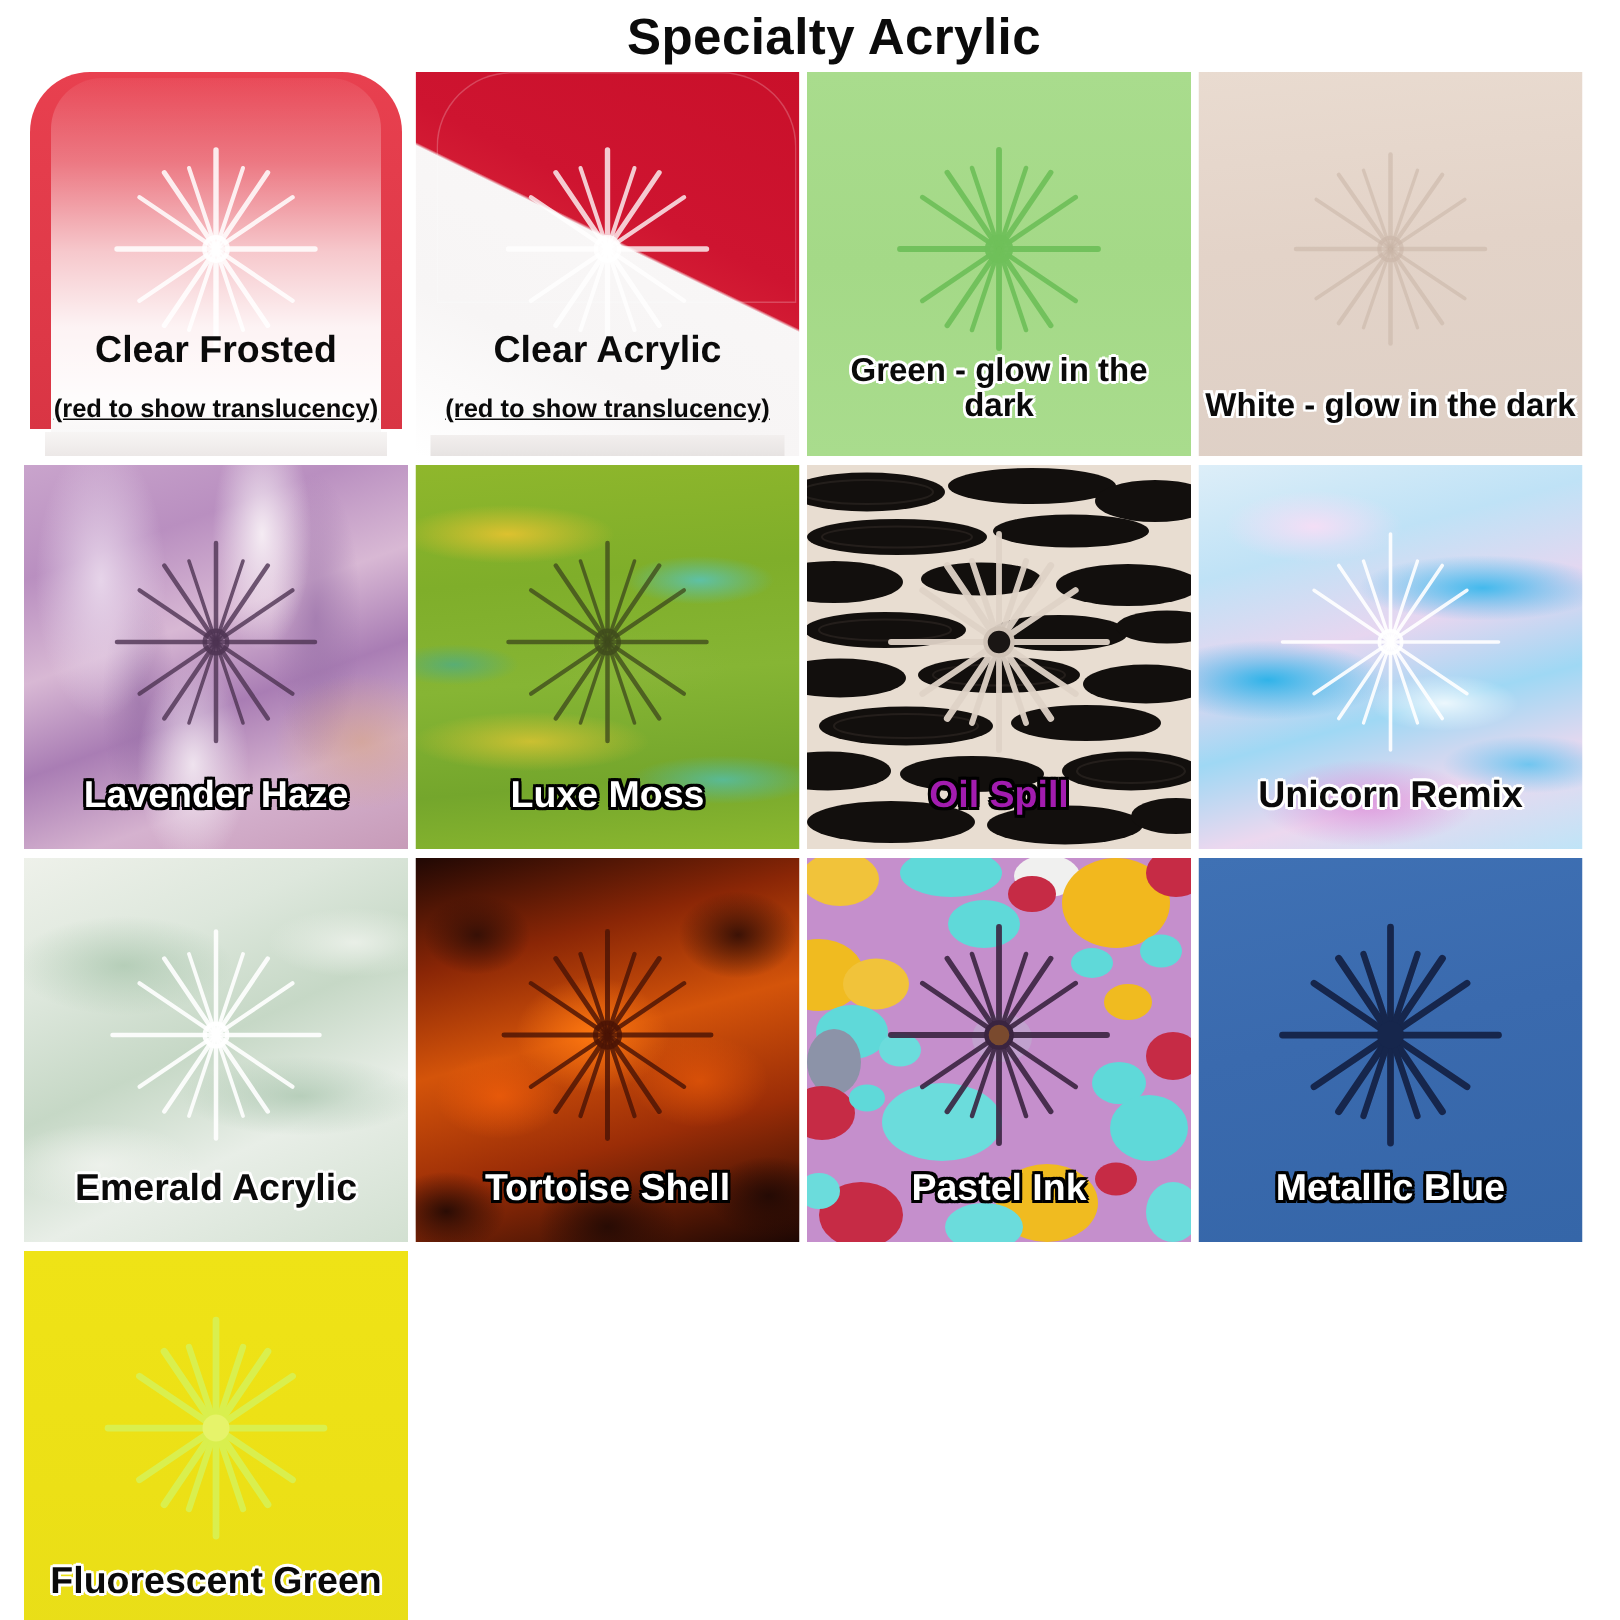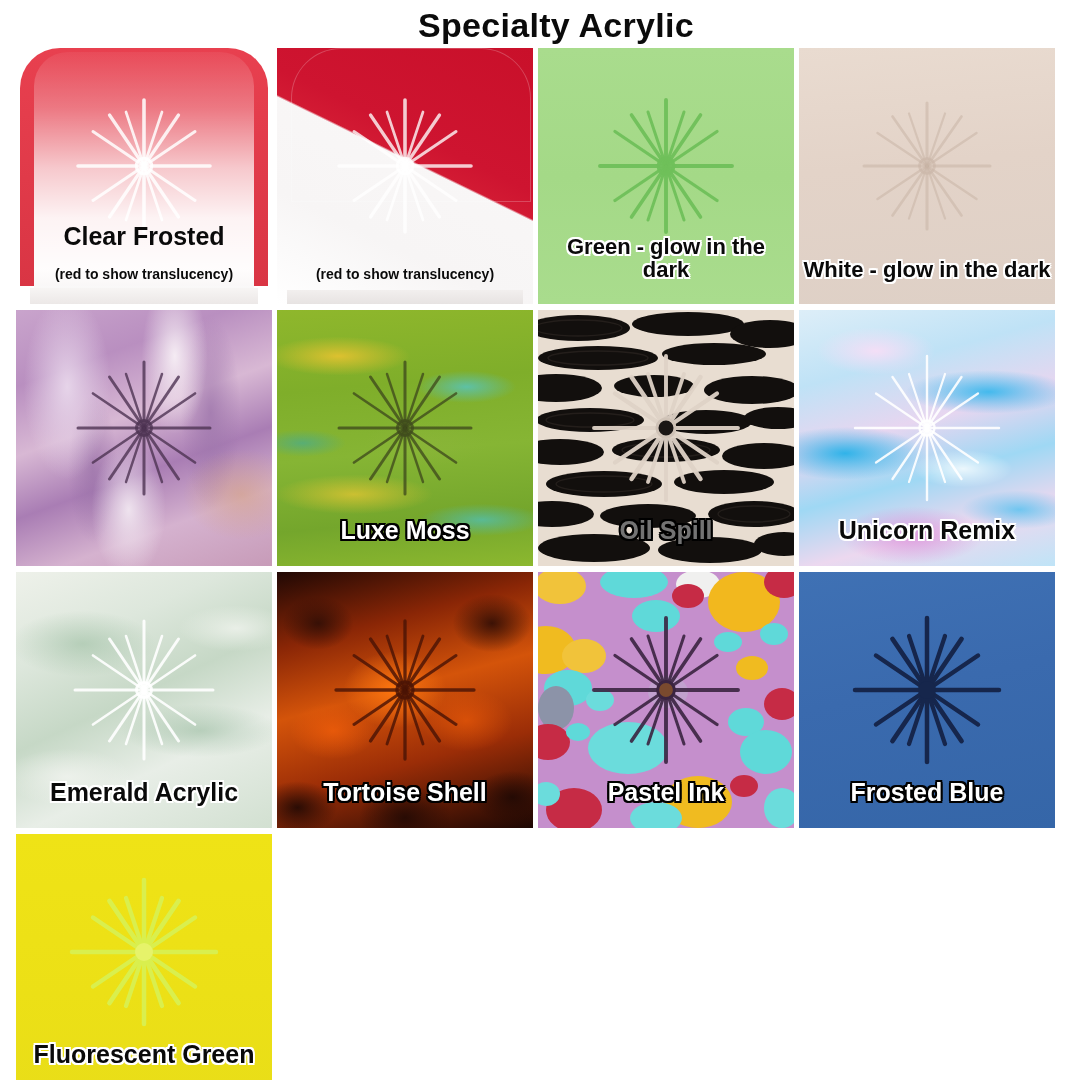--- a/index.html
+++ b/index.html
@@ -74,33 +74,33 @@
     bottom: 6px;
     text-align: center;
     font-family: "Liberation Sans", sans-serif;
     font-weight: bold;
     line-height: 1.04;
     padding: 0 4px;
     box-sizing: border-box;
     white-space: pre-line;
   }
   .tile-label .lbl-main { display: block; font-size: 25px; }
-  .tile-label .lbl-sub  { display: block; font-size: 14px; margin-top: 1px; }
+  .tile-label .lbl-sub  { display: block; font-size: 17px; margin-top: 1px; text-decoration: underline; }
 
   
   .lbl-dark-plain  { color: #0a0a0a; text-shadow: none; }
   .lbl-dark-out    { color: #0a0a0a;
     text-shadow: -1.6px -1.6px 0 #fff, 1.6px -1.6px 0 #fff, -1.6px 1.6px 0 #fff,
                   1.6px 1.6px 0 #fff, 0 -1.8px 0 #fff, 0 1.8px 0 #fff,
                  -1.8px 0 0 #fff, 1.8px 0 0 #fff; }
   .lbl-light-out   { color: #ffffff;
     text-shadow: -1.8px -1.8px 0 #000, 1.8px -1.8px 0 #000, -1.8px 1.8px 0 #000,
                   1.8px 1.8px 0 #000, 0 -2px 0 #000, 0 2px 0 #000,
                  -2px 0 0 #000, 2px 0 0 #000; }
-  .lbl-lime-out    { color: #737373;
+  .lbl-lime-out    { color: #a21caf;
     text-shadow: -1.8px -1.8px 0 #000, 1.8px -1.8px 0 #000, -1.8px 1.8px 0 #000,
                   1.8px 1.8px 0 #000, 0 -2px 0 #000, 0 2px 0 #000,
                  -2px 0 0 #000, 2px 0 0 #000; }
 
   
 
   
   .s-clear-frosted { background: #ffffff; }
   .s-clear-frosted .bg-red {
     position: absolute; left: 4px; right: 4px; top: 0; bottom: 18px;
@@ -289,20 +289,21 @@
             <line x1="50" y1="50" x2="16" y2="73" stroke-width="2"></line>
             <line x1="50" y1="50" x2="62" y2="14" stroke-width="1.8"></line>
             <line x1="50" y1="50" x2="38" y2="14" stroke-width="1.8"></line>
             <line x1="50" y1="50" x2="62" y2="86" stroke-width="1.8"></line>
             <line x1="50" y1="50" x2="38" y2="86" stroke-width="1.8"></line>
             <circle cx="50" cy="50" r="5.2" stroke-width="2"></circle>
           </g>
         </svg>
       </div>
       <div class="tile-label lbl-dark-plain">
+        <span class="lbl-main">Clear Acrylic</span>
         <span class="lbl-sub">(red to show translucency)</span>
       </div>
     </div>
   </div>
 
   <div class="swatch-tile">
     <div class="tile-surface s-green-glow">
       <div class="engrave">
         <svg viewBox="0 0 100 100" aria-hidden="true">
           <g stroke="#6fc05a" stroke-opacity="0.95" stroke-linecap="round" fill="none">
@@ -380,20 +381,23 @@
             <line x1="50" y1="50" x2="16" y2="27" stroke-width="1.8"></line>
             <line x1="50" y1="50" x2="84" y2="73" stroke-width="1.8"></line>
             <line x1="50" y1="50" x2="16" y2="73" stroke-width="1.8"></line>
             <line x1="50" y1="50" x2="62" y2="14" stroke-width="1.6"></line>
             <line x1="50" y1="50" x2="38" y2="14" stroke-width="1.6"></line>
             <line x1="50" y1="50" x2="62" y2="86" stroke-width="1.6"></line>
             <line x1="50" y1="50" x2="38" y2="86" stroke-width="1.6"></line>
             <circle cx="50" cy="50" r="5" stroke-width="2"></circle>
           </g>
         </svg>
+      </div>
+      <div class="tile-label lbl-light-out">
+        <span class="lbl-main">Lavender Haze</span>
       </div>
     </div>
   </div>
 
   <div class="swatch-tile">
     <div class="tile-surface s-luxemoss">
       <div class="engrave">
         <svg viewBox="0 0 100 100" aria-hidden="true">
           <g stroke="#3f4a1c" stroke-opacity="0.78" stroke-linecap="round" fill="none">
             <line x1="50" y1="50" x2="50" y2="6" stroke-width="2"></line>
@@ -666,21 +670,21 @@
             <line x1="50" y1="50" x2="16" y2="73" stroke-width="3"></line>
             <line x1="50" y1="50" x2="62" y2="14" stroke-width="2.8"></line>
             <line x1="50" y1="50" x2="38" y2="14" stroke-width="2.8"></line>
             <line x1="50" y1="50" x2="62" y2="86" stroke-width="2.8"></line>
             <line x1="50" y1="50" x2="38" y2="86" stroke-width="2.8"></line>
           </g>
           <circle cx="50" cy="50" r="6" fill="#16264c"></circle>
         </svg>
       </div>
       <div class="tile-label lbl-light-out">
-        <span class="lbl-main">Frosted Blue</span>
+        <span class="lbl-main">Metallic Blue</span>
       </div>
     </div>
   </div>
 
   <div class="swatch-tile">
     <div class="tile-surface s-fluorgreen">
       <div class="engrave">
         <svg viewBox="0 0 100 100" aria-hidden="true">
           <g stroke="#d9ef4e" stroke-linecap="round" fill="none">
             <line x1="50" y1="50" x2="50" y2="2" stroke-width="3"></line>

